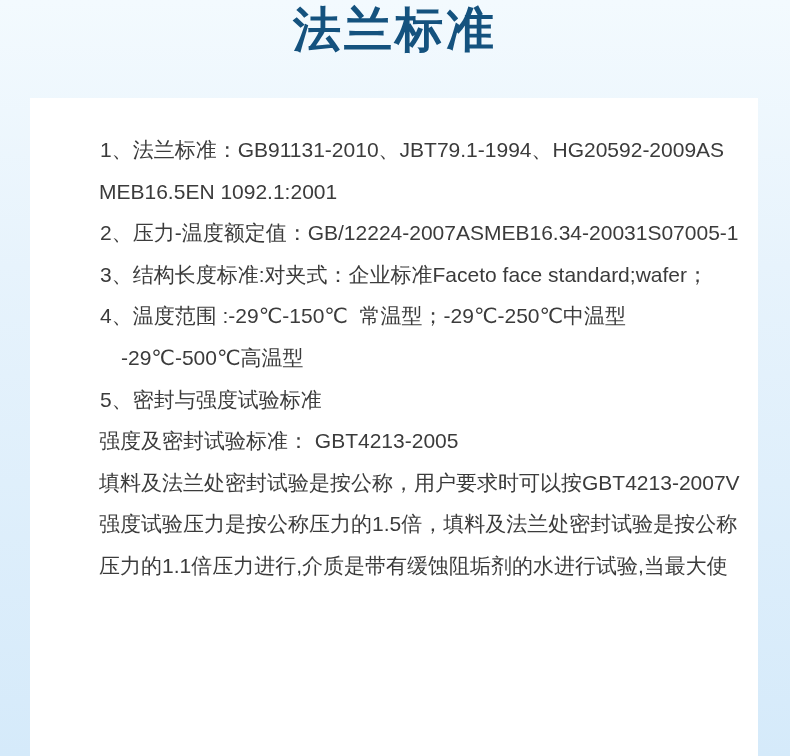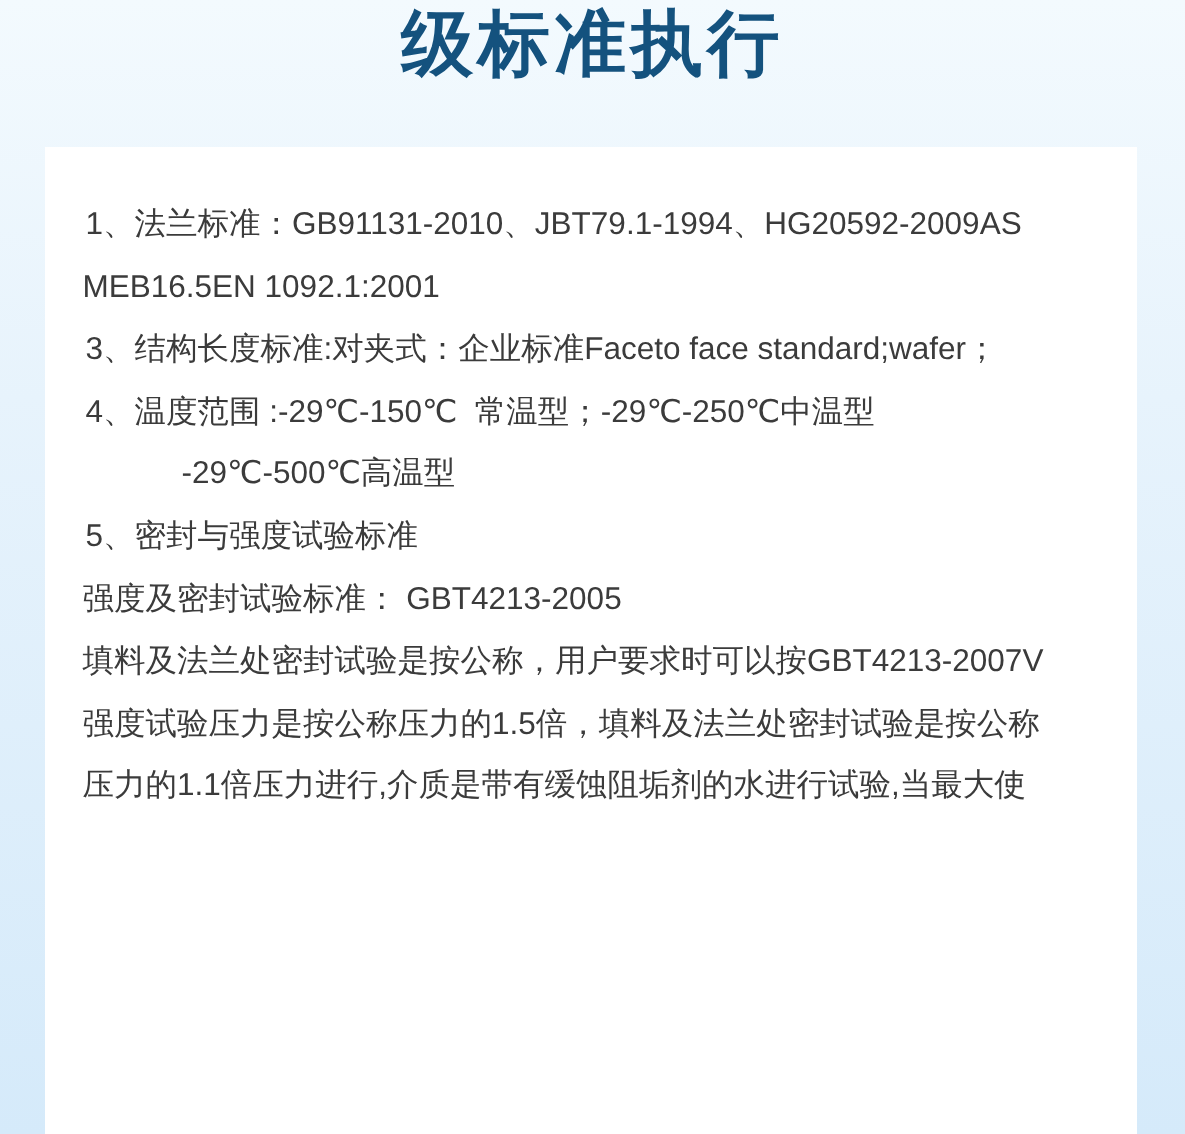--- a/index.html
+++ b/index.html
@@ -42,34 +42,35 @@
     padding-top:31px;
     overflow:hidden;
   }
   .ln{
     font-size:21px;
     line-height:41.6px;
     color:var(--text);
     white-space:pre;
     font-weight:400;
   }
-  .ln.num{padding-left:27px;}
-  .ln.cont{padding-left:25px;}
+  .ln.num{padding-left:27px;margin-left:43px;}
+  .ln.cont{padding-left:69px;}
   .ln.deep{padding-left:91px;}
 </style>
 </head>
 <body>
 
 <header class="page-header">
-  <h1 class="page-title">级标准执行</h1>
+  <h1 class="page-title">法兰标准</h1>
 </header>
 
 <main class="standards-card">
   <p class="ln num">1、法兰标准：GB91131-2010、JBT79.1-1994、HG20592-2009AS</p>
   <p class="ln cont">MEB16.5EN 1092.1:2001</p>
+  <p class="ln num">2、压力-温度额定值：GB/12224-2007ASMEB16.34-20031S07005-1</p>
   <p class="ln num">3、结构长度标准:对夹式：企业标准Faceto face standard;wafer；</p>
   <p class="ln num">4、温度范围 :-29℃-150℃  常温型；-29℃-250℃中温型</p>
   <p class="ln deep">-29℃-500℃高温型</p>
   <p class="ln num">5、密封与强度试验标准</p>
   <p class="ln cont">强度及密封试验标准： GBT4213-2005</p>
   <p class="ln cont">填料及法兰处密封试验是按公称，用户要求时可以按GBT4213-2007V</p>
   <p class="ln cont">强度试验压力是按公称压力的1.5倍，填料及法兰处密封试验是按公称</p>
   <p class="ln cont">压力的1.1倍压力进行,介质是带有缓蚀阻垢剂的水进行试验,当最大使</p>
 </main>
 

